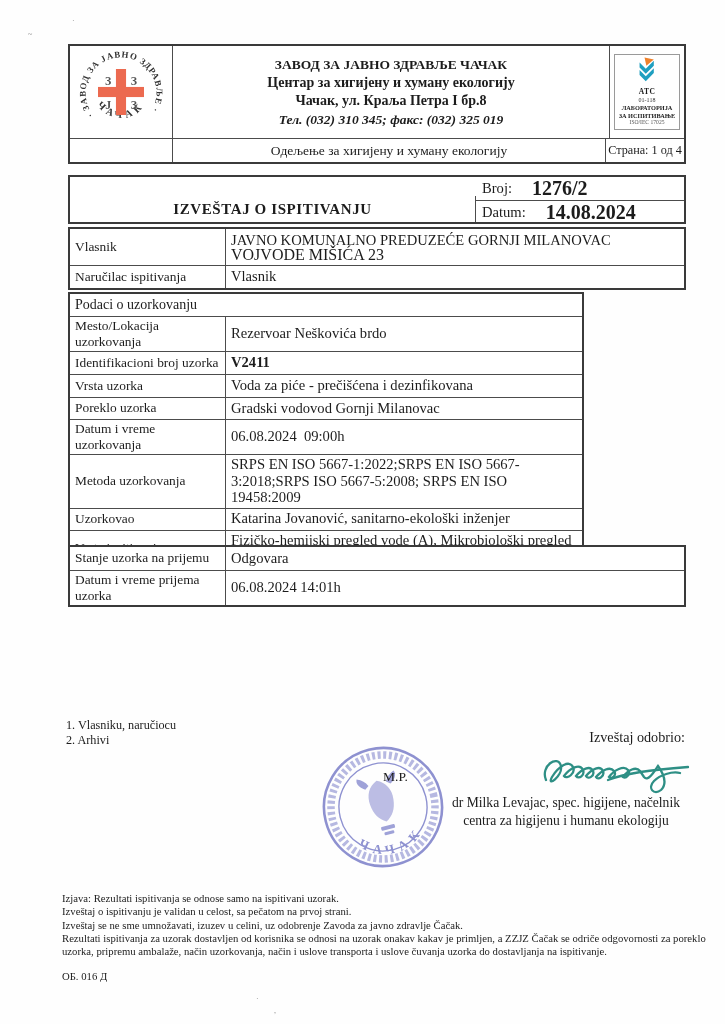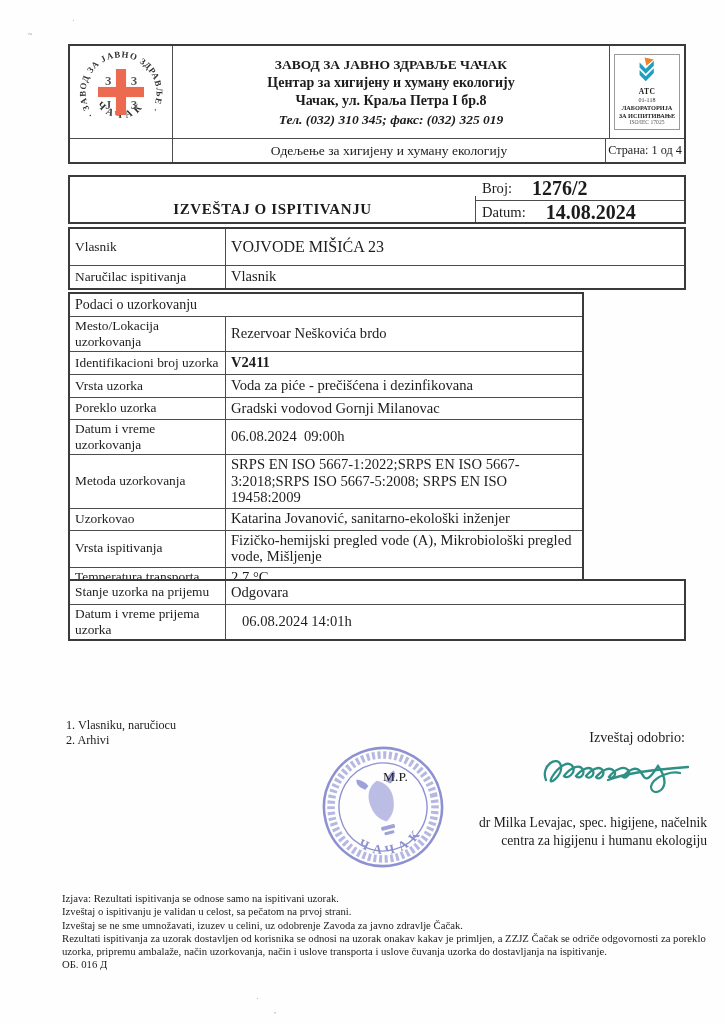--- a/index.html
+++ b/index.html
@@ -38,34 +38,34 @@
   #title-table{left:68px;top:175px;width:618px;height:49px;display:flex;}
   .title-cell{width:405px;flex:none;border-right:1px solid #4c4c4c;display:flex;align-items:center;justify-content:center;
     font-size:15px;font-weight:bold;letter-spacing:.6px;margin-top:19px;}
   .numdate{flex:1;display:flex;flex-direction:column;}
   .numdate .nrow{flex:1;display:flex;align-items:center;padding-left:6px;font-size:14.6px;}
   .numdate .nrow + .nrow{border-top:1px solid #4c4c4c;}
   .numdate .val{font-weight:bold;font-size:20px;margin-left:20px;}
   
   #owner-table{left:68px;top:227px;width:618px;}
   #sampling-table{left:68px;top:292px;width:516px;}
-  #reception-table{left:68px;top:579px;width:618px;}
-  .h36{min-height:36px;} .h35{min-height:35px;} .h33{min-height:33px;gap:11px;} .h32{min-height:32px;justify-content:flex-end;}
+  #reception-table{left:68px;top:545px;width:618px;}
+  .h36{min-height:36px;} .h35{min-height:35px;} .h33{min-height:33px;} .h32{min-height:32px;justify-content:flex-end;}
   .h31{min-height:31px;} .h23{min-height:23px;} .h22{min-height:22px;} .h21{min-height:21px;}
   .idval{font-weight:bold;font-size:15.6px;}
   
   .distribution{position:absolute;left:66px;top:718px;font-size:12.2px;line-height:15px;}
   .approved-label{position:absolute;right:40px;top:729px;font-size:14.2px;}
   .signature{position:absolute;left:538px;top:744px;}
-  .approver{position:absolute;left:425px;top:794px;width:282px;text-align:right;font-size:13.6px;line-height:17.5px;margin-top:20px;}
+  .approver{position:absolute;left:425px;top:794px;width:282px;text-align:center;font-size:13.6px;line-height:17.5px;}
   .mp-label{position:absolute;left:383px;top:769px;font-size:13.5px;z-index:3;}
   .stamp{position:absolute;left:318px;top:742px;opacity:.85;filter:blur(.4px);z-index:2;}
   
   .disclaimer{position:absolute;left:62px;top:892px;width:648px;font-size:10.7px;line-height:13.3px;color:#222;}
-  .form-code{margin-top:0;}
+  .form-code{margin-top:12px;}
   
   .ghost{position:absolute;background:#5a7fb0;filter:blur(2.5px);border-radius:3px;pointer-events:none;}
   .artifact{position:absolute;color:#8a8a8a;font-size:8px;pointer-events:none;}
 </style>
 </head>
 <body>
 
 <div class="sheet">
 
   <div class="artifact" style="left:28px;top:30px;">~</div>
@@ -139,20 +139,21 @@
         <span>Datum:</span>
         <span class="val">14.08.2024</span>
       </div>
     </div>
   </div>
 
   <div class="rtable" id="owner-table">
     <div class="trow h36">
       <div class="cell label">Vlasnik</div>
       <div class="cell value">
+        <span>JAVNO KOMUNALNO PREDUZEĆE GORNJI MILANOVAC</span>
         <span class="small">VOJVODE MIŠIĆA 23</span>
       </div>
     </div>
     <div class="trow h23">
       <div class="cell label">Naručilac ispitivanja</div>
       <div class="cell value">Vlasnik</div>
     </div>
   </div>
 
   <div class="rtable" id="sampling-table">

